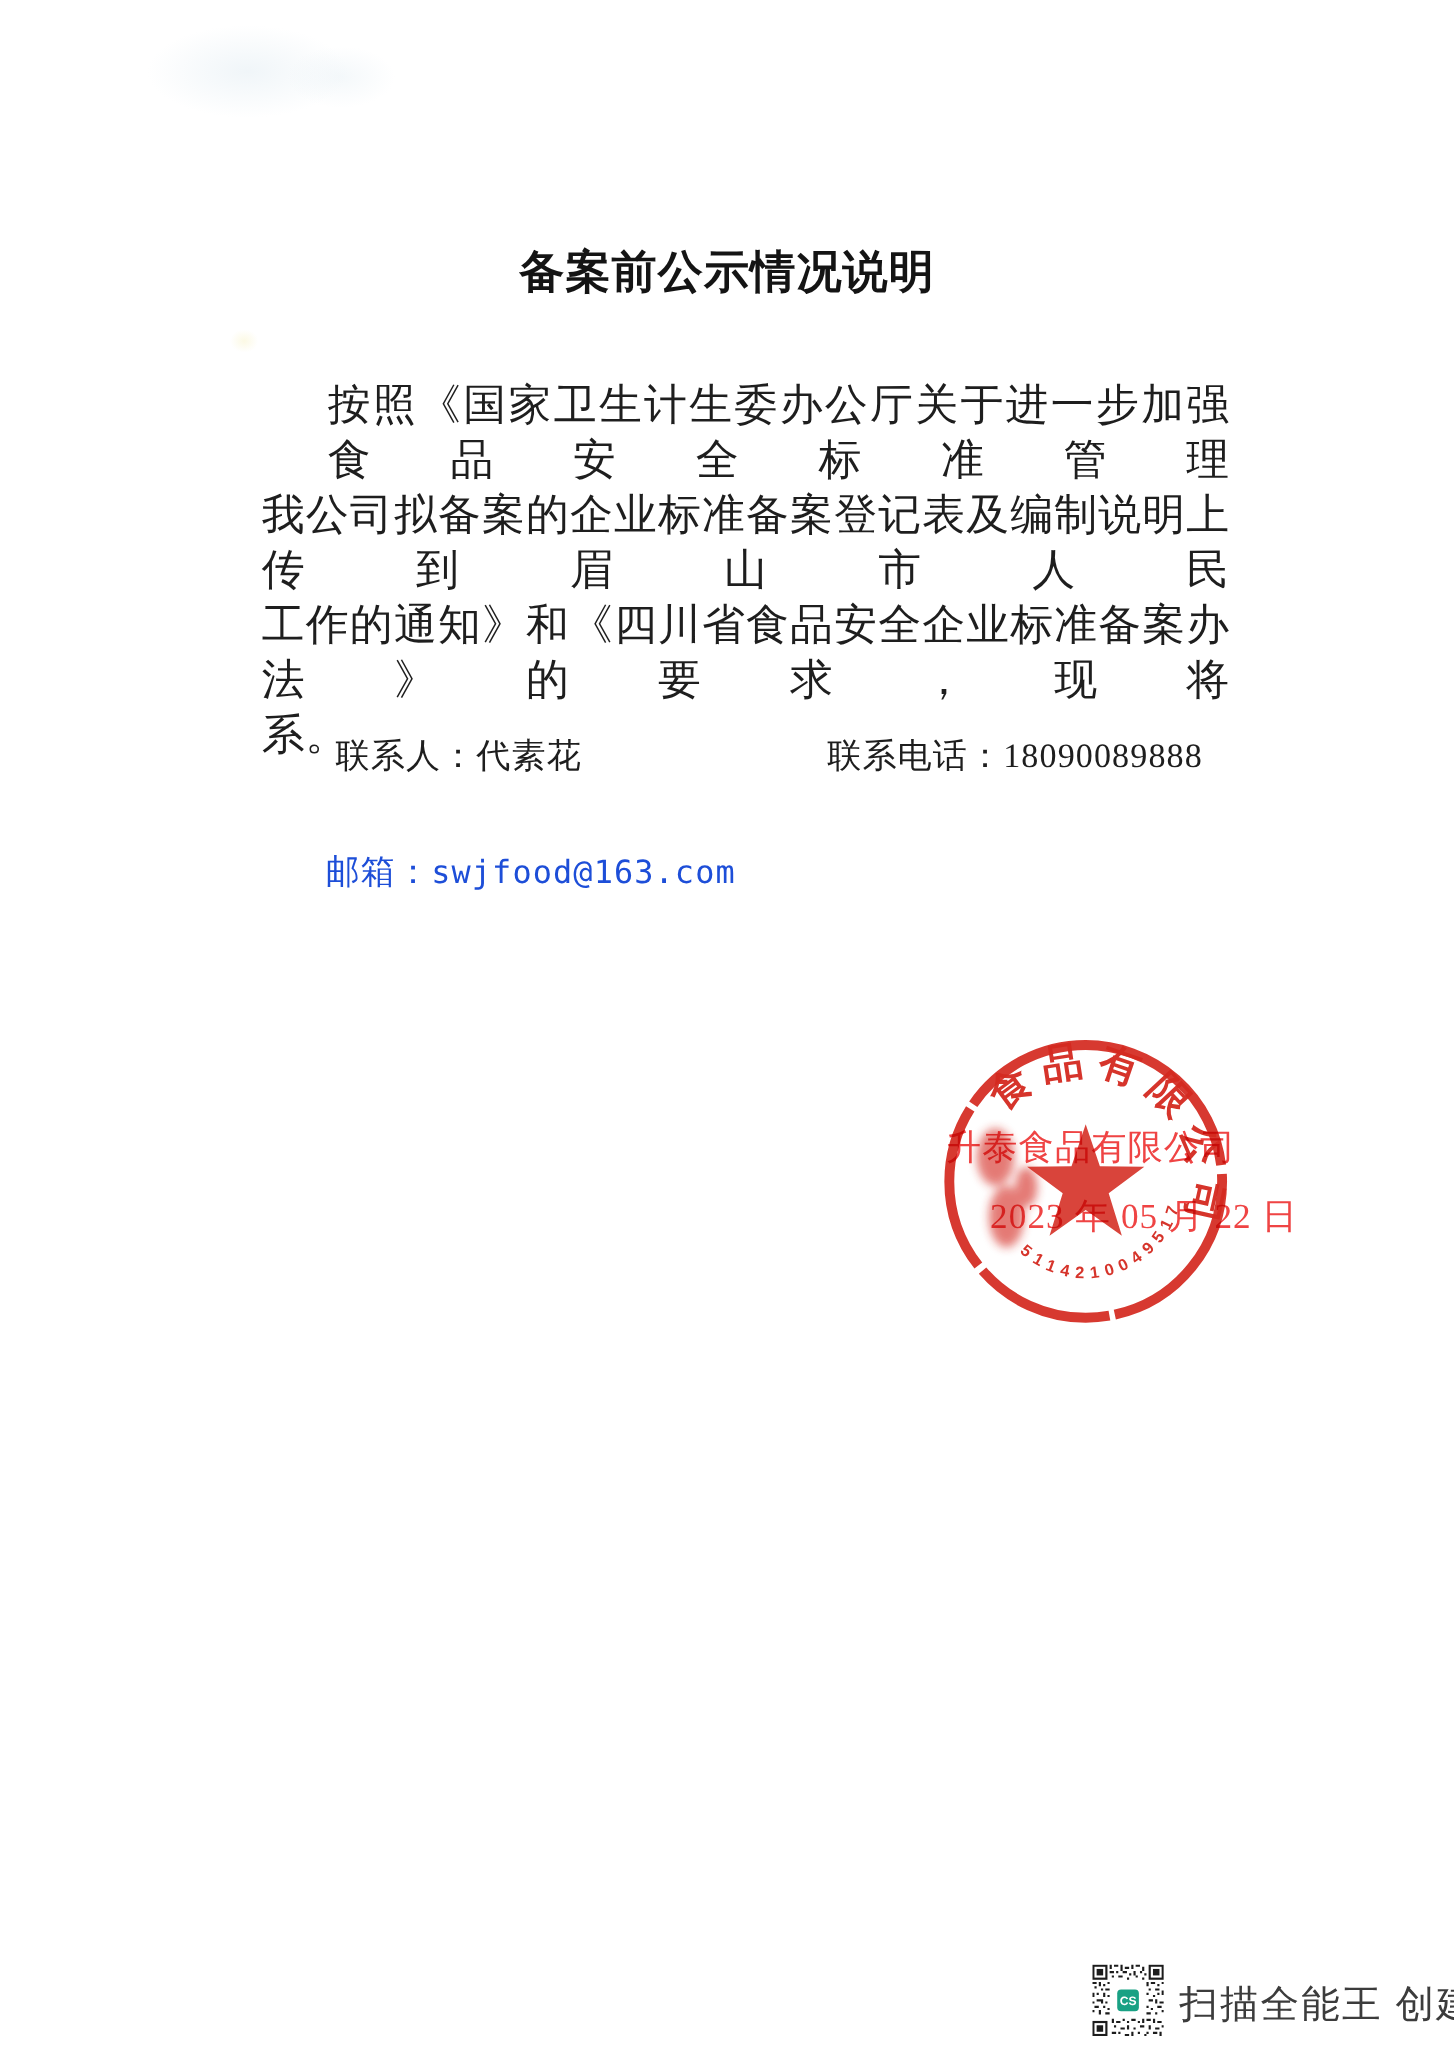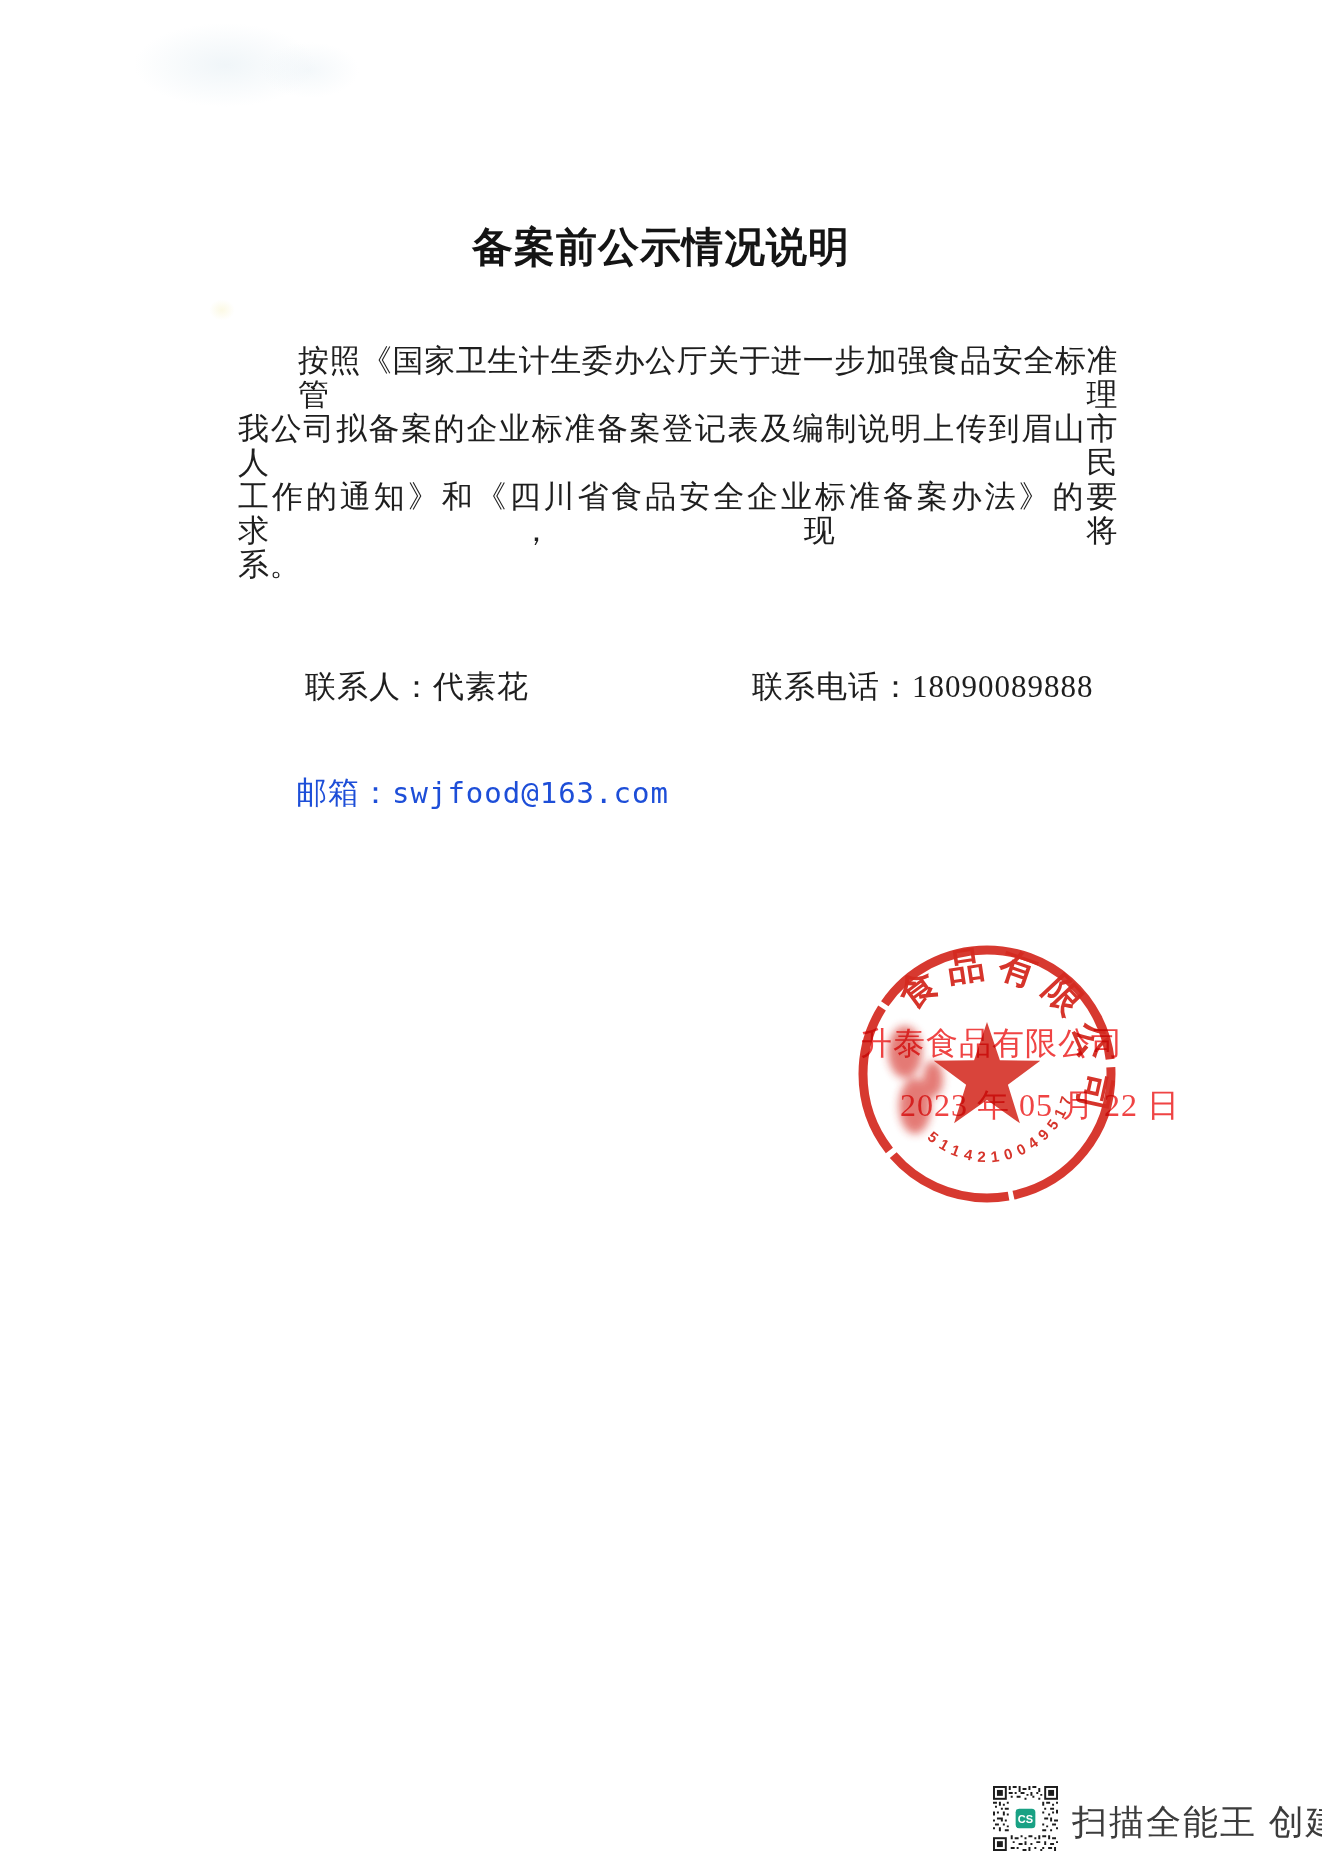--- a/index.html
+++ b/index.html
@@ -22,21 +22,21 @@
     background:radial-gradient(closest-side,rgba(250,246,214,0.65),rgba(250,246,214,0) 75%);}
 
   .doc-title{
     position:absolute;left:0;top:220px;width:1322px;
     text-align:center;
     font-family:"Liberation Sans","DejaVu Sans",sans-serif;
     font-weight:700;font-size:41px;letter-spacing:1px;color:#141414;
   }
   .body-block{
     position:absolute;left:238px;top:344px;width:880px;
-    font-size:31px;line-height:34px;color:#1e1e1e;
+    font-size:39px;line-height:50px;color:#1e1e1e;
     letter-spacing:0.5px;
   }
   .body-line{white-space:nowrap;}
   .body-line.justified{text-align:justify;text-align-last:justify;white-space:normal;}
   .body-line.indent{padding-left:60px;}
 
   .contact-row{position:absolute;left:12px;top:666px;width:1322px;height:40px;font-size:31px;color:#1e1e1e;}
   #contact-person{position:absolute;left:293px;top:0;letter-spacing:1px;}
   #contact-phone{position:absolute;left:740px;top:0;letter-spacing:1px;text-align:center;}
   .email-row{position:absolute;left:296px;top:772px;font-size:31px;color:#1d4ed8;letter-spacing:1px;}

